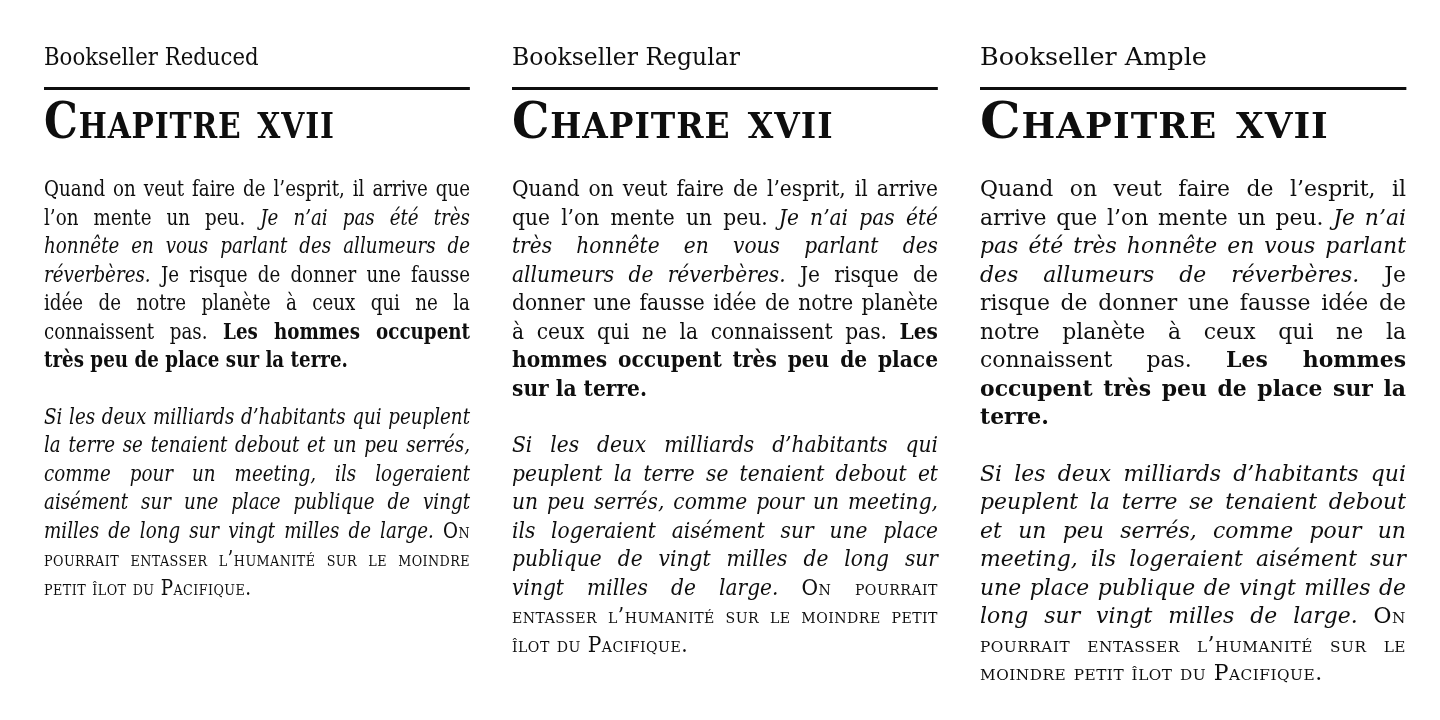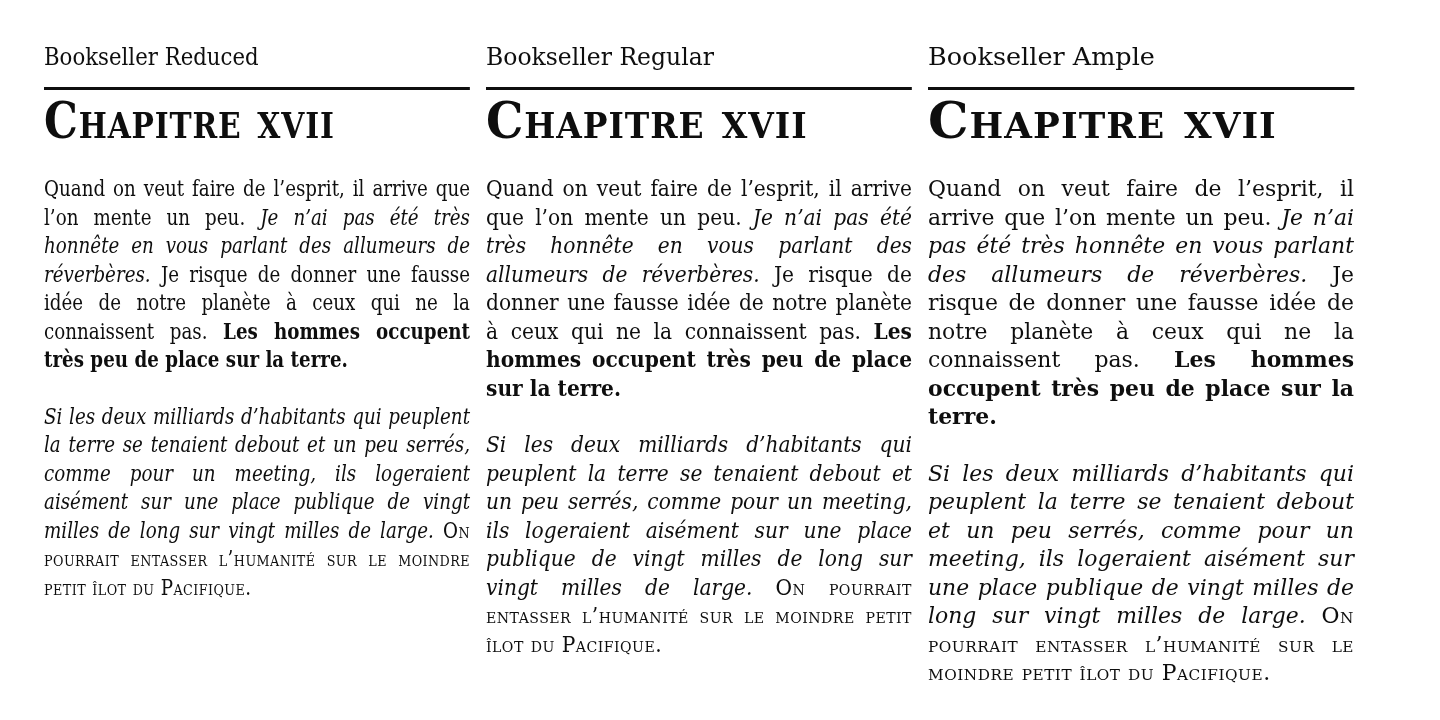--- a/index.html
+++ b/index.html
@@ -10,21 +10,21 @@
     width: 1440px;
     height: 720px;
     background: #ffffff;
     color: #0e0e0e;
     font-family: "DejaVu Serif", serif;
     overflow: hidden;
   }
   .specimen-sheet {
     display: flex;
     padding: 0 44px;
-    gap: 16px;
+    gap: 42px;
     box-sizing: border-box;
     width: 1440px;
   }
   .column {
     width: 426px;
     min-width: 426px;
     padding-top: 42px;
     box-sizing: border-box;
   }
   .column-content {

